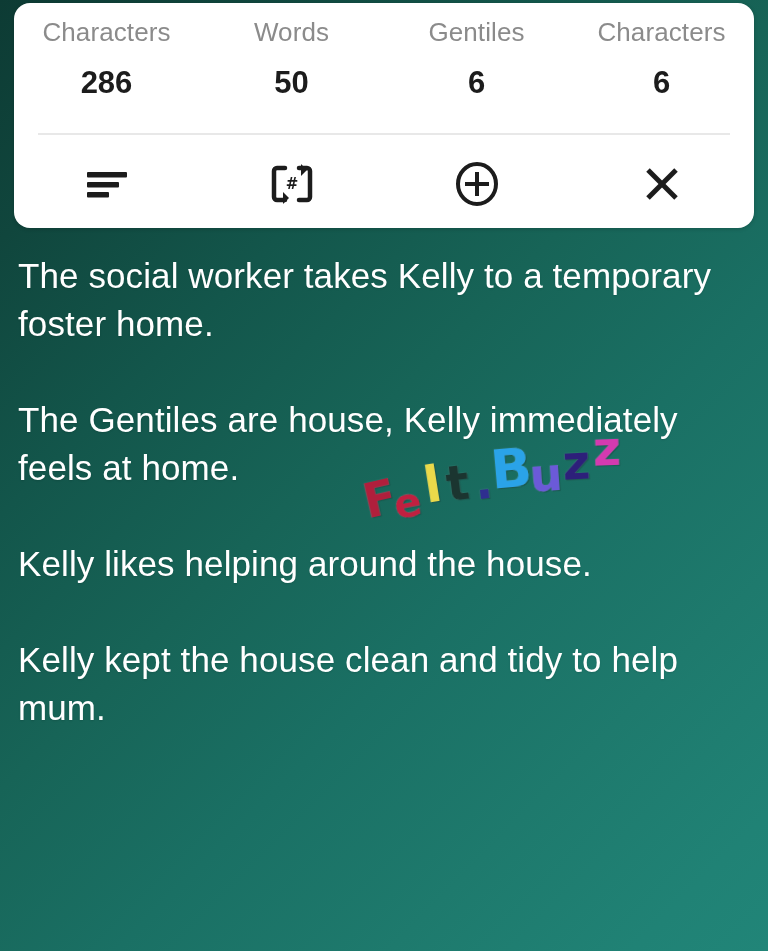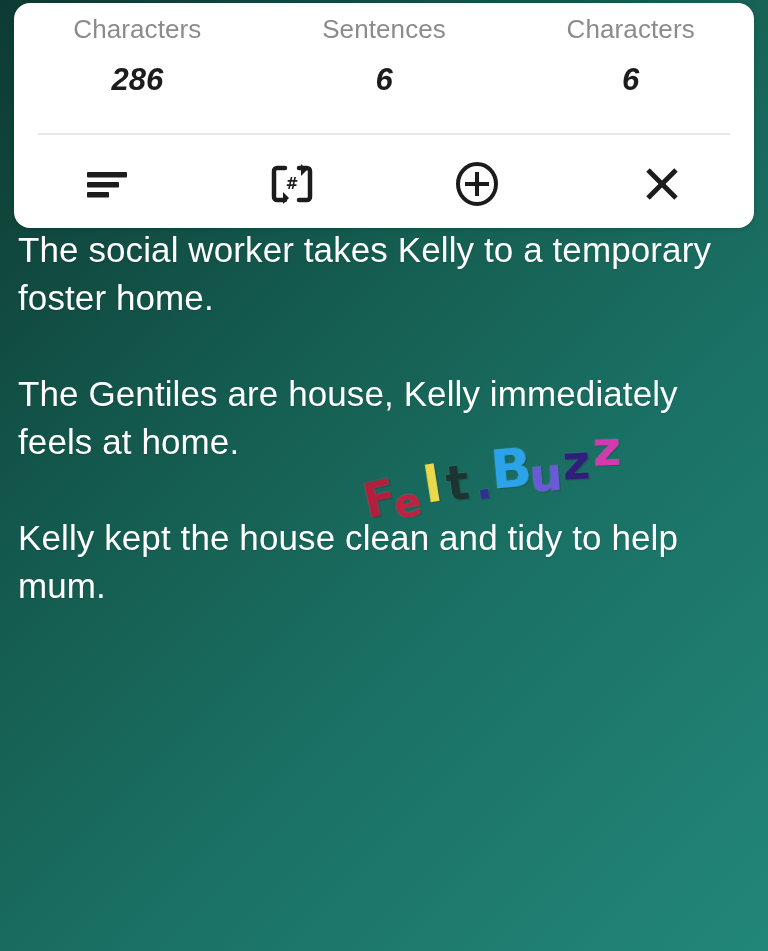--- a/index.html
+++ b/index.html
@@ -41,21 +41,21 @@
     background: #ffffff;
     border-radius: 16px;
     box-shadow: 0 1px 4px rgba(0,0,0,0.18);
     overflow: hidden;
   }
 
   #stats-row {
     display: flex;
     width: 100%;
     height: 92px;
-    align-items: flex-end;
+    align-items: center;
     padding-top: 18px;
     box-sizing: border-box;
   }
 
   .stat-cell {
     flex: 1 1 0;
     display: flex;
     flex-direction: column;
     align-items: center;
     justify-content: flex-start;
@@ -69,21 +69,20 @@
     line-height: 1;
     white-space: nowrap;
   }
 
   .stat-value {
     margin-top: 22px;
     font-size: 31px;
     font-weight: 700;
     color: #1c1c1c;
     line-height: 1;
-    font-style: italic;
   }
 
   #card-divider {
     position: absolute;
     left: 24px;
     right: 24px;
     top: 130px;
     height: 2px;
     background: #e8e8e8;
   }
@@ -109,21 +108,21 @@
     border: none;
     padding: 0;
   }
 
   .tool-btn svg { display: block; }
 
   
   #text-body {
     position: absolute;
     left: 18px;
-    top: 226px;
+    top: 252px;
     width: 726px;
     color: #ffffff;
     font-size: 35px;
     line-height: 48px;
     font-weight: 400;
     letter-spacing: 0.1px;
     text-shadow: 0 1px 2px rgba(0,0,0,0.12);
   }
 
   #text-body p {
@@ -159,23 +158,27 @@
 
   <div id="stats-card">
 
     <div id="stats-row">
 
       <div class="stat-cell">
         <div class="stat-label">Characters</div>
         <div class="stat-value">286</div>
       </div>
 
-
-      <div class="stat-cell">
-        <div class="stat-label">Sentences</div>
+      <div class="stat-cell">
+        <div class="stat-label">Words</div>
+        <div class="stat-value">50</div>
+      </div>
+
+      <div class="stat-cell">
+        <div class="stat-label">Gentiles</div>
         <div class="stat-value">6</div>
       </div>
 
       <div class="stat-cell">
         <div class="stat-label">Characters</div>
         <div class="stat-value">6</div>
       </div>
 
     </div>
 
@@ -223,20 +226,21 @@
           </svg>
         </span>
       </div>
 
     </div>
   </div>
 
   <div id="text-body">
     <p>The social worker takes Kelly to a temporary foster home.</p>
     <p>The Gentiles are house, Kelly immediately feels at home.</p>
+    <p>Kelly likes helping around the house.</p>
     <p>Kelly kept the house clean and tidy to help mum.</p>
   </div>
 
   <div id="watermark">
       <span class="wm-letter" style="left: 0px; top: 18px; font-size: 48px; color: rgb(176, 31, 60); transform: rotate(-6deg);">F</span>
       <span class="wm-letter" style="left: 30px; top: 30px; font-size: 40px; color: rgb(193, 32, 64); transform: rotate(-4deg);">e</span>
       <span class="wm-letter" style="left: 62px; top: 10px; font-size: 50px; color: rgb(234, 217, 74); transform: rotate(-2deg);">l</span>
       <span class="wm-letter" style="left: 84px; top: 12px; font-size: 48px; color: rgb(27, 53, 48); transform: rotate(0deg);">t</span>
       <span class="wm-letter" style="left: 112px; top: 14px; font-size: 48px; color: rgb(47, 47, 143); transform: rotate(0deg);">.</span>
       <span class="wm-letter" style="left: 130px; top: 2px; font-size: 54px; color: rgb(42, 163, 232); transform: rotate(2deg);">B</span>

